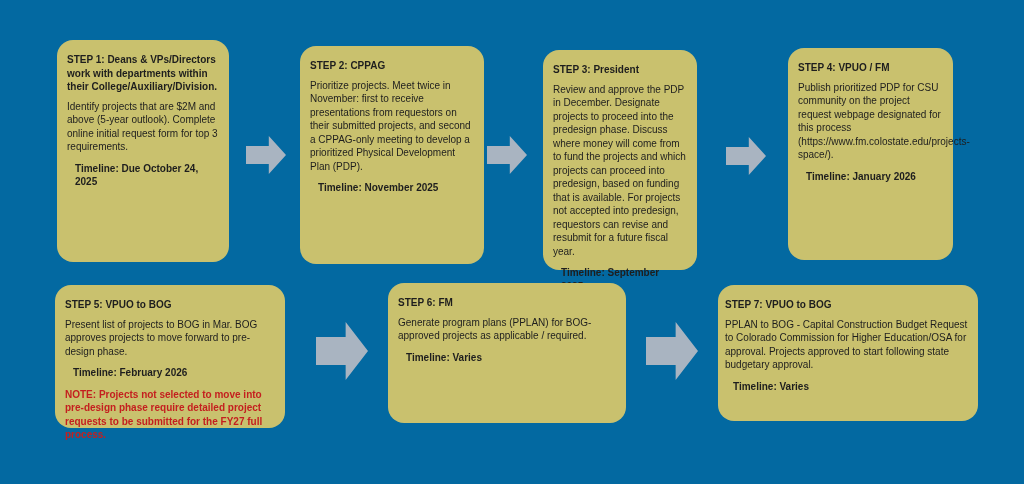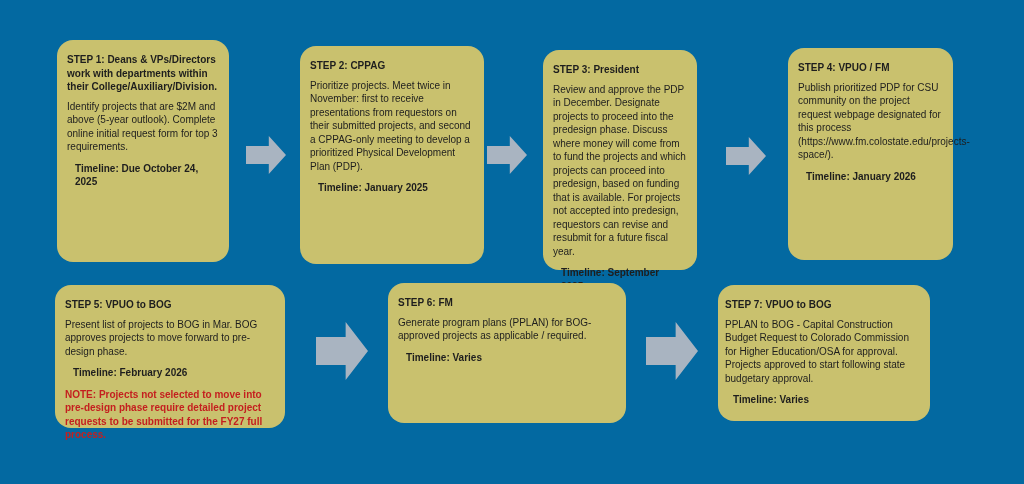--- a/index.html
+++ b/index.html
@@ -22,21 +22,21 @@
     clip-path:polygon(0 26%,57% 26%,57% 0,100% 50%,57% 100%,57% 74%,0 74%);
   }
   
   .b1{left:57px;  top:40px; width:172px;height:222px;}
   .b2{left:300px; top:46px; width:184px;height:218px;}
   .b3{left:543px; top:50px; width:154px;height:220px;}
   .b4{left:788px; top:48px; width:165px;height:212px;}
   
   .b5{left:55px;  top:285px;width:230px;height:143px;}
   .b6{left:388px; top:283px;width:238px;height:140px;}
-  .b7{left:718px; top:285px;width:212px;height:136px;padding-left:7px;}
+  .b7{left:718px; top:285px;width:260px;height:136px;padding-left:7px;}
   
   .a1{left:246px;top:136px;width:40px;height:38px;}
   .a2{left:487px;top:136px;width:40px;height:38px;}
   .a3{left:726px;top:137px;width:40px;height:38px;}
   
   .a4{left:316px;top:322px;width:52px;height:58px;}
   .a5{left:646px;top:322px;width:52px;height:58px;}
 </style>
 </head>
 <body>
@@ -47,21 +47,21 @@
     <p class="step-title">STEP 1: Deans &amp; VPs/Directors work with departments within their College/Auxiliary/Division.</p>
     <p class="step-body tight">Identify projects that are $2M and above (5-year outlook). Complete online initial request form for top 3 requirements.</p>
     <p class="step-timeline">Timeline: Due October 24, 2025</p>
   </div>
 
   <div class="arrow a1"></div>
 
   <div class="box b2">
     <p class="step-title">STEP 2: CPPAG</p>
     <p class="step-body">Prioritize projects. Meet twice in November: first to receive presentations from requestors on their submitted projects, and second a CPPAG-only meeting to develop a prioritized Physical Development Plan (PDP).</p>
-    <p class="step-timeline">Timeline: January 2025</p>
+    <p class="step-timeline">Timeline: November 2025</p>
   </div>
 
   <div class="arrow a2"></div>
 
   <div class="box b3">
     <p class="step-title">STEP 3: President</p>
     <p class="step-body">Review and approve the PDP in December. Designate projects to proceed into the predesign phase. Discuss where money will come from to fund the projects and which projects can proceed into predesign, based on funding that is available. For projects not accepted into predesign, requestors can revise and resubmit for a future fiscal year.</p>
     <p class="step-timeline">Timeline: September 2025</p>
   </div>
 

